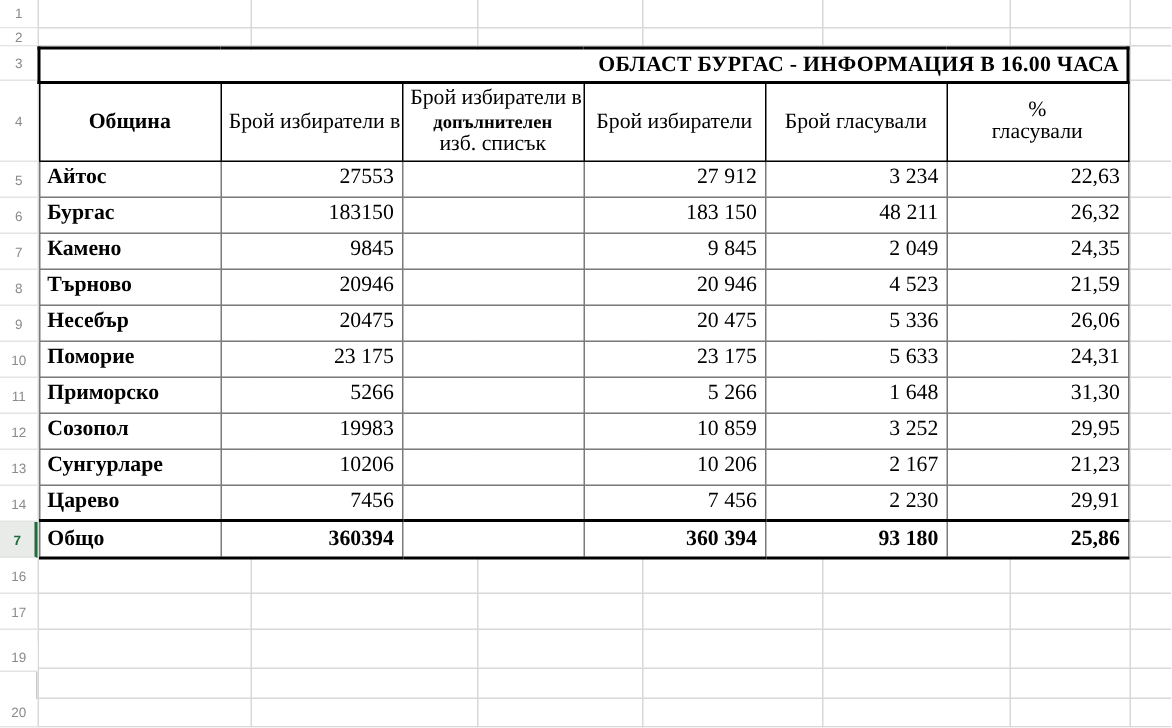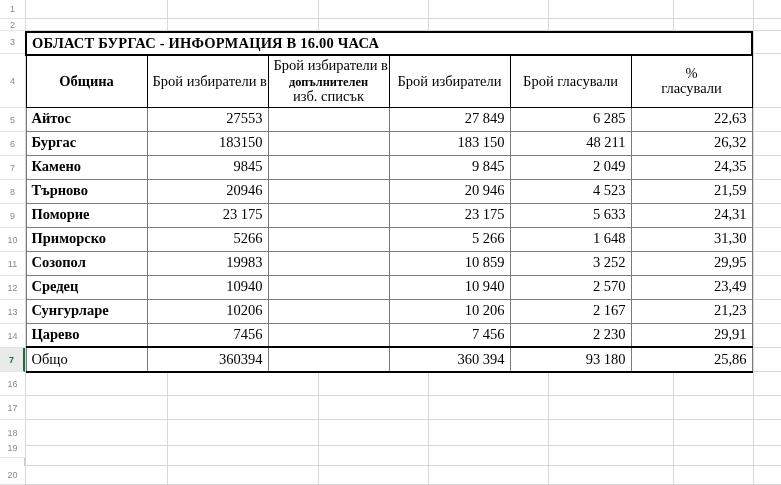--- a/index.html
+++ b/index.html
@@ -68,21 +68,21 @@
     color: #000000;
     background: #ffffff;
     vertical-align: middle;
     line-height: 1.06;
     overflow: hidden;
     white-space: nowrap;
   }
 
   .title-cell {
     height: 23px;
-    text-align: left;
+    text-align: right;
     font-weight: bold;
     font-size: 14.5px;
     letter-spacing: 0.2px;
     border: 2px solid #000 !important;
   }
 
   thead th {
     height: 52px;
     text-align: center;
     font-weight: normal;
@@ -113,21 +113,21 @@
     font-size: 15px;
   }
   td.num {
     text-align: right;
     padding-right: 5px;
     font-size: 15px;
   }
   td.cyan { background: #ccffff; }
 
   tr.total td {
-    font-weight: normal;
+    font-weight: bold;
     border-top: 2px solid #000 !important;
     border-bottom: 2px solid #000 !important;
     height: 25px;
     margin-left: 36px;
   }
   tr.total td.blank { background: #ffffff; }
 
   
   tr.sel td { }
 </style>
@@ -179,21 +179,21 @@
       <div class="rowhdr" style="top: 204px; height: 24px;">9</div>
       <div class="rowhdr" style="top: 228px; height: 24px;">10</div>
       <div class="rowhdr" style="top: 252px; height: 24px;">11</div>
       <div class="rowhdr" style="top: 276px; height: 24px;">12</div>
       <div class="rowhdr" style="top: 300px; height: 24px;">13</div>
       <div class="rowhdr" style="top: 324px; height: 24px;">14</div>
       <div class="rowhdr selected" style="top: 348px; height: 24px;">7</div>
       <div class="rowhdr" style="top: 372px; height: 24px;">16</div>
       <div class="rowhdr" style="top: 396px; height: 24px;">17</div>
       <div class="rowhdr" style="top: 420px; height: 26px;">18</div>
-      <div class="rowhdr" style="top: 438px; height: 20px;">19</div>
+      <div class="rowhdr" style="top: 428px; height: 20px;">19</div>
       <div class="rowhdr" style="top: 466px; height: 19px;">20</div>
     </div>
 
   <table id="table">
     <thead>
       <tr>
         <th class="title-cell" colspan="6">ОБЛАСТ БУРГАС -  ИНФОРМАЦИЯ В 16.00 ЧАСА</th>
       </tr>
       <tr>
         <th class="h-obshtina" style="width:142px">Община</th>
@@ -212,22 +212,22 @@
           <div>%</div>
           <div>гласували</div>
         </th>
       </tr>
     </thead>
     <tbody id="tbody">
         <tr>
           <td class="name">Айтос</td>
           <td class="num">27553</td>
           <td class="num cyan"></td>
-          <td class="num">27 849</td>
-          <td class="num cyan">6 285</td>
+          <td class="num">27 912</td>
+          <td class="num cyan">3 234</td>
           <td class="num">22,63</td>
         </tr>
         <tr>
           <td class="name">Бургас</td>
           <td class="num">183150</td>
           <td class="num cyan"></td>
           <td class="num">183 150</td>
           <td class="num cyan">48 211</td>
           <td class="num">26,32</td>
         </tr>
@@ -241,20 +241,28 @@
         </tr>
         <tr>
           <td class="name">Търново</td>
           <td class="num">20946</td>
           <td class="num cyan"></td>
           <td class="num">20 946</td>
           <td class="num cyan">4 523</td>
           <td class="num">21,59</td>
         </tr>
         <tr>
+          <td class="name">Несебър</td>
+          <td class="num">20475</td>
+          <td class="num cyan"></td>
+          <td class="num">20 475</td>
+          <td class="num cyan">5 336</td>
+          <td class="num">26,06</td>
+        </tr>
+        <tr>
           <td class="name">Поморие</td>
           <td class="num">23 175</td>
           <td class="num cyan"></td>
           <td class="num">23 175</td>
           <td class="num cyan">5 633</td>
           <td class="num">24,31</td>
         </tr>
         <tr>
           <td class="name">Приморско</td>
           <td class="num">5266</td>
@@ -263,28 +271,20 @@
           <td class="num cyan">1 648</td>
           <td class="num">31,30</td>
         </tr>
         <tr>
           <td class="name">Созопол</td>
           <td class="num">19983</td>
           <td class="num cyan"></td>
           <td class="num">10 859</td>
           <td class="num cyan">3 252</td>
           <td class="num">29,95</td>
-        </tr>
-        <tr class="sel">
-          <td class="name">Средец</td>
-          <td class="num">10940</td>
-          <td class="num cyan"></td>
-          <td class="num">10 940</td>
-          <td class="num cyan">2 570</td>
-          <td class="num">23,49</td>
         </tr>
         <tr>
           <td class="name">Сунгурларе</td>
           <td class="num">10206</td>
           <td class="num cyan"></td>
           <td class="num">10 206</td>
           <td class="num cyan">2 167</td>
           <td class="num">21,23</td>
         </tr>
         <tr>

